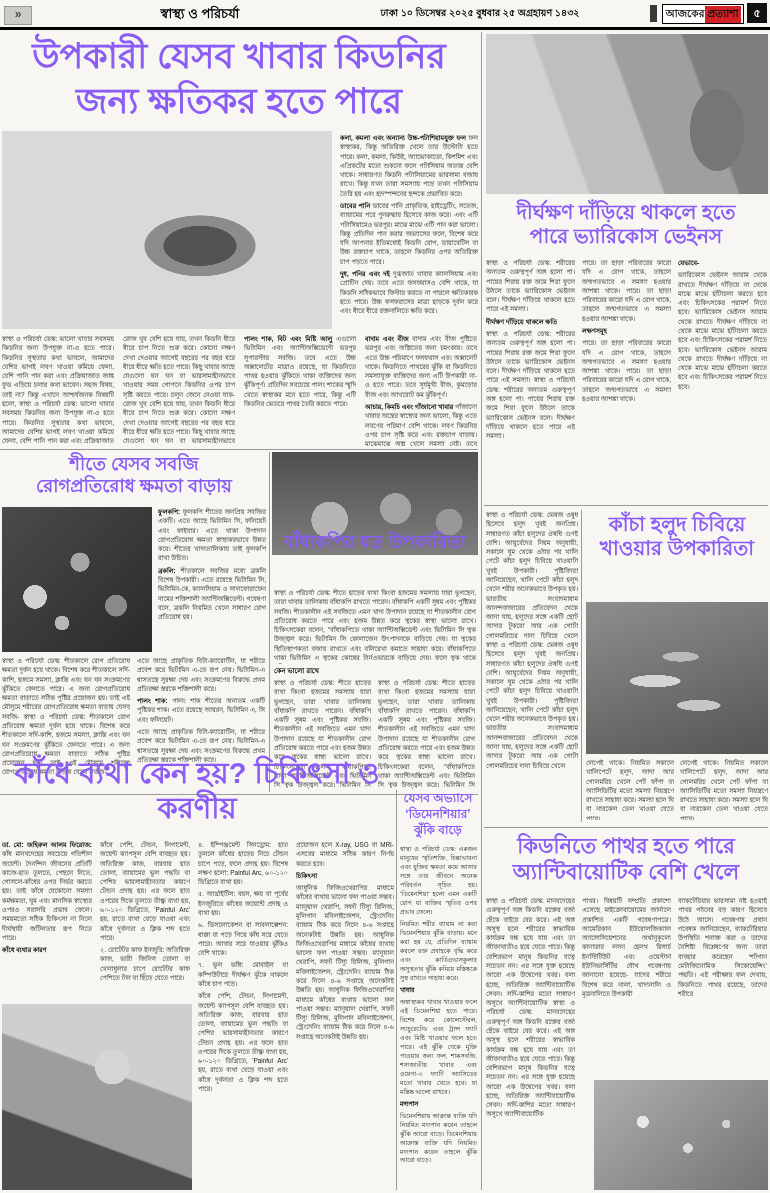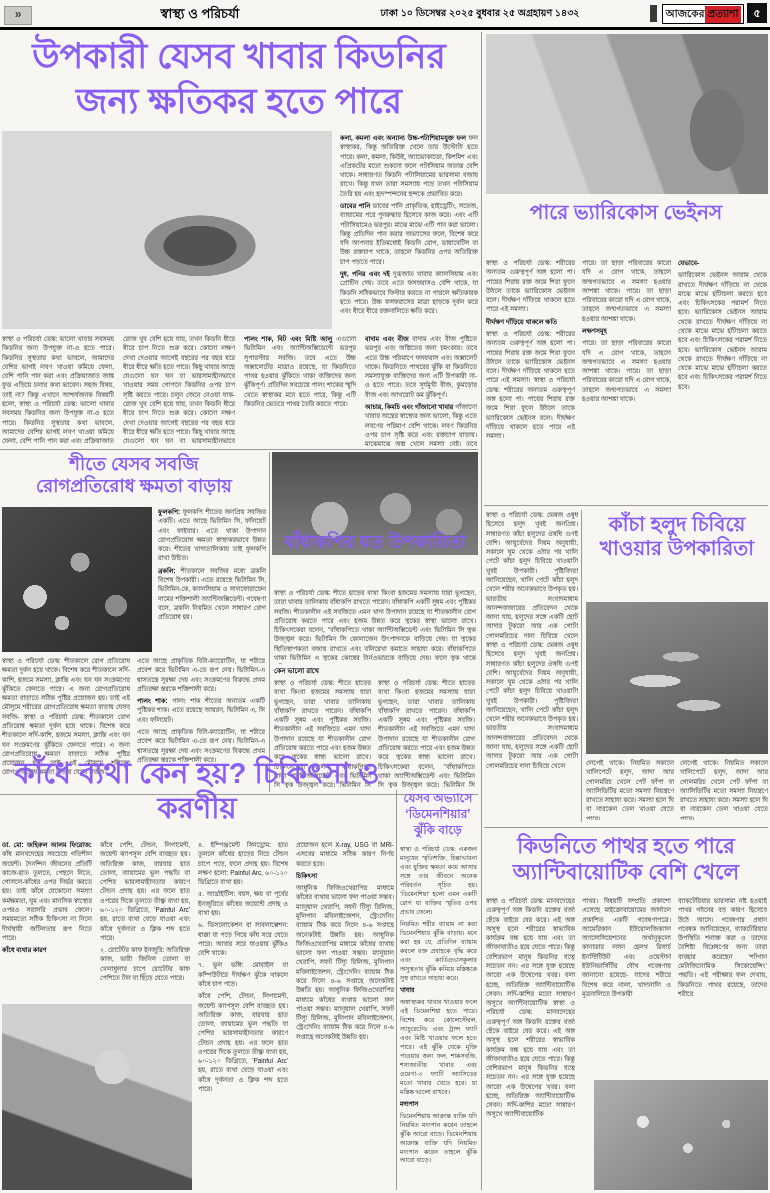--- a/index.html
+++ b/index.html
@@ -110,20 +110,21 @@
   <div class="col" style="width:112px;height:112px;">
     <p><span class="sub">বাদাম এবং বীজ</span> <span>বাদাম এবং বীজ পুষ্টিতে ভরপুর এবং অল্পিতের জন্য চমৎকার। তবে এতে উচ্চ পরিমাণে ফসফরাস এবং অক্সালেট থাকে। কিডনিতে পাথরের ঝুঁকি বা কিডনিতে সমস্যাযুক্ত ব্যক্তিদের জন্য এটি উপকারী না-ও হতে পারে। তবে সূর্যমুখী বীজ, কুমড়োর বীজ এবং আখরোট কম ঝুঁকিপূর্ণ।</span></p>
     <p><span class="sub">আচার, কিমচি এবং গাঁজানো খাবার</span> <span>গাঁজানো খাবার অন্ত্রের স্বাস্থ্যের জন্য ভালো, কিন্তু এতে লবণের পরিমাণ বেশি থাকে। লবণ কিডনির ওপর চাপ সৃষ্টি করে এবং রক্তচাপ বাড়ায়। মাঝেমাঝে অল্প খেলে সমস্যা নেই। তবে একসঙ্গে অনেকখানি খেলে সমস্যা হতে পারে।</span></p>
   </div>
 </div>
 <div class="abs hrule" style="left:0;top:449px;width:478px;"></div>
 
 <div class="abs vrule" style="left:481px;top:32px;height:1158px;"></div>
 <div class="abs ph ph-legs" style="left:486px;top:34px;width:282px;height:160px;"></div>
 <div class="abs hl hl-md" style="left:484px;top:200px;width:284px;">
+  <div>দীর্ঘক্ষণ দাঁড়িয়ে থাকলে হতে</div>
   <div>পারে ভ্যারিকোস ভেইনস</div>
 </div>
 <div class="abs cols" style="left:486px;top:258px;width:282px;gap:7px;">
   <div class="col" style="width:89px;height:243px;">
     <p>স্বাস্থ্য ও পরিচর্যা ডেস্ক: শরীরের অন্যতম গুরুত্বপূর্ণ অঙ্গ হলো পা। পায়ের শিরায় রক্ত জমে শিরা ফুলে উঠলে তাকে ভ্যারিকোস ভেইনস বলে। দীর্ঘক্ষণ দাঁড়িয়ে থাকলে হতে পারে এই সমস্যা।</p>
     <p class="sub">দীর্ঘক্ষণ দাঁড়িয়ে থাকলে ক্ষতি</p>
     <p>স্বাস্থ্য ও পরিচর্যা ডেস্ক: শরীরের অন্যতম গুরুত্বপূর্ণ অঙ্গ হলো পা। পায়ের শিরায় রক্ত জমে শিরা ফুলে উঠলে তাকে ভ্যারিকোস ভেইনস বলে। দীর্ঘক্ষণ দাঁড়িয়ে থাকলে হতে পারে এই সমস্যা। স্বাস্থ্য ও পরিচর্যা ডেস্ক: শরীরের অন্যতম গুরুত্বপূর্ণ অঙ্গ হলো পা। পায়ের শিরায় রক্ত জমে শিরা ফুলে উঠলে তাকে ভ্যারিকোস ভেইনস বলে। দীর্ঘক্ষণ দাঁড়িয়ে থাকলে হতে পারে এই সমস্যা।</p>
   </div>
   <div class="col" style="width:89px;height:243px;">
     <p>পারে। তা ছাড়া পরিবারের কারো যদি এ রোগ থাকে, তাহলে জন্মগতভাবে এ সমস্যা হওয়ার আশঙ্কা থাকে। পারে। তা ছাড়া পরিবারের কারো যদি এ রোগ থাকে, তাহলে জন্মগতভাবে এ সমস্যা হওয়ার আশঙ্কা থাকে।</p>

